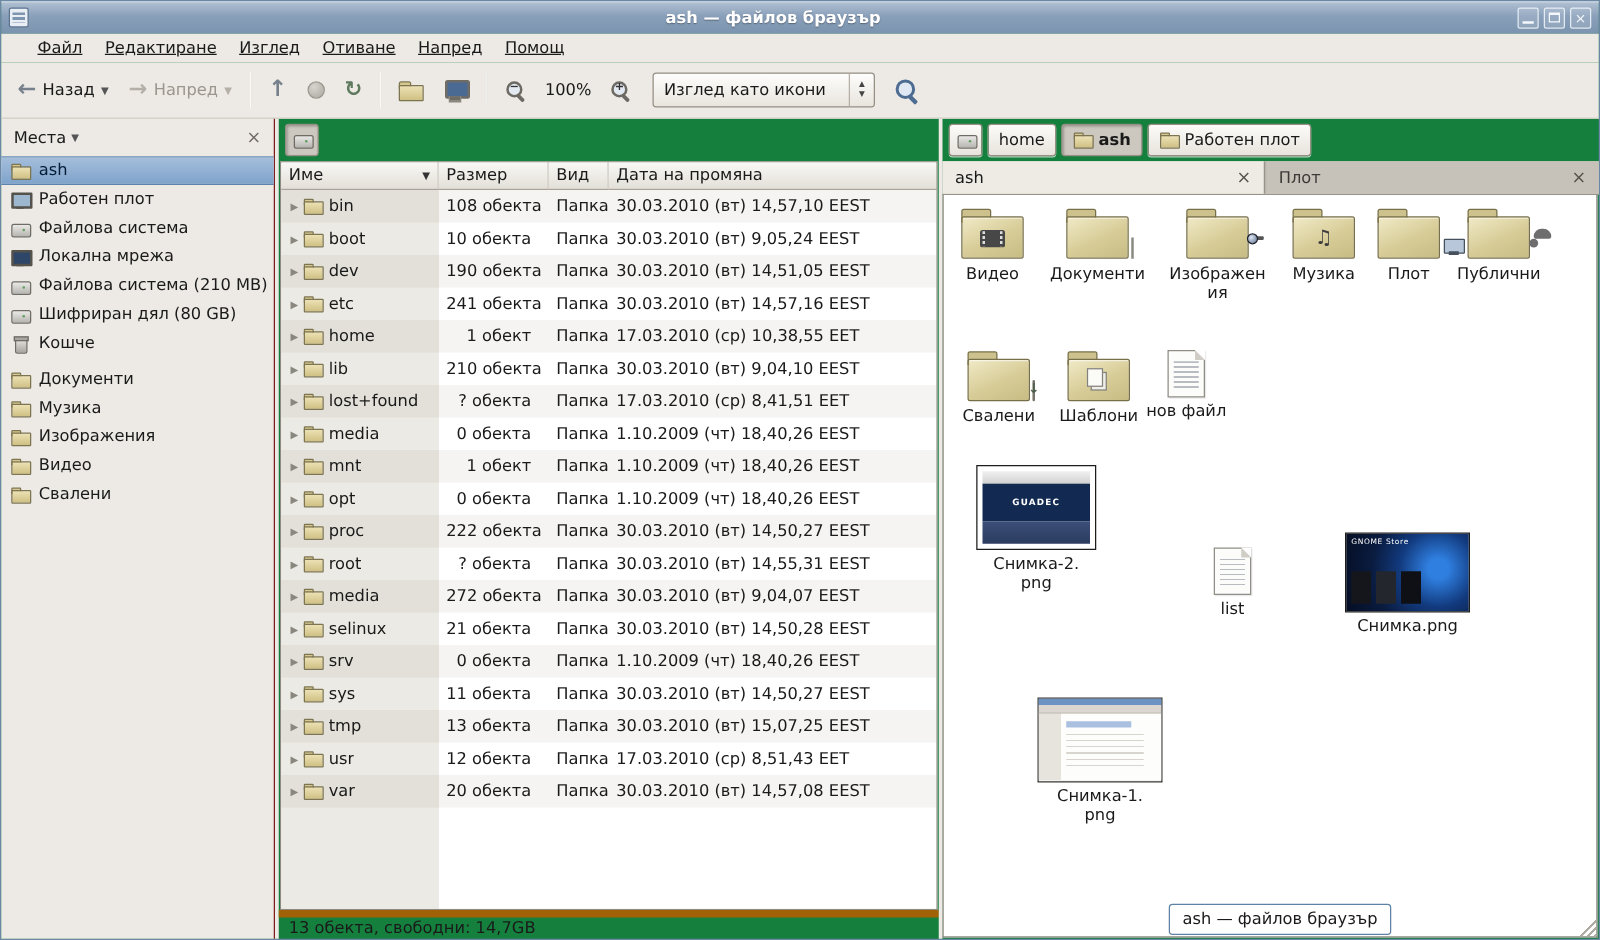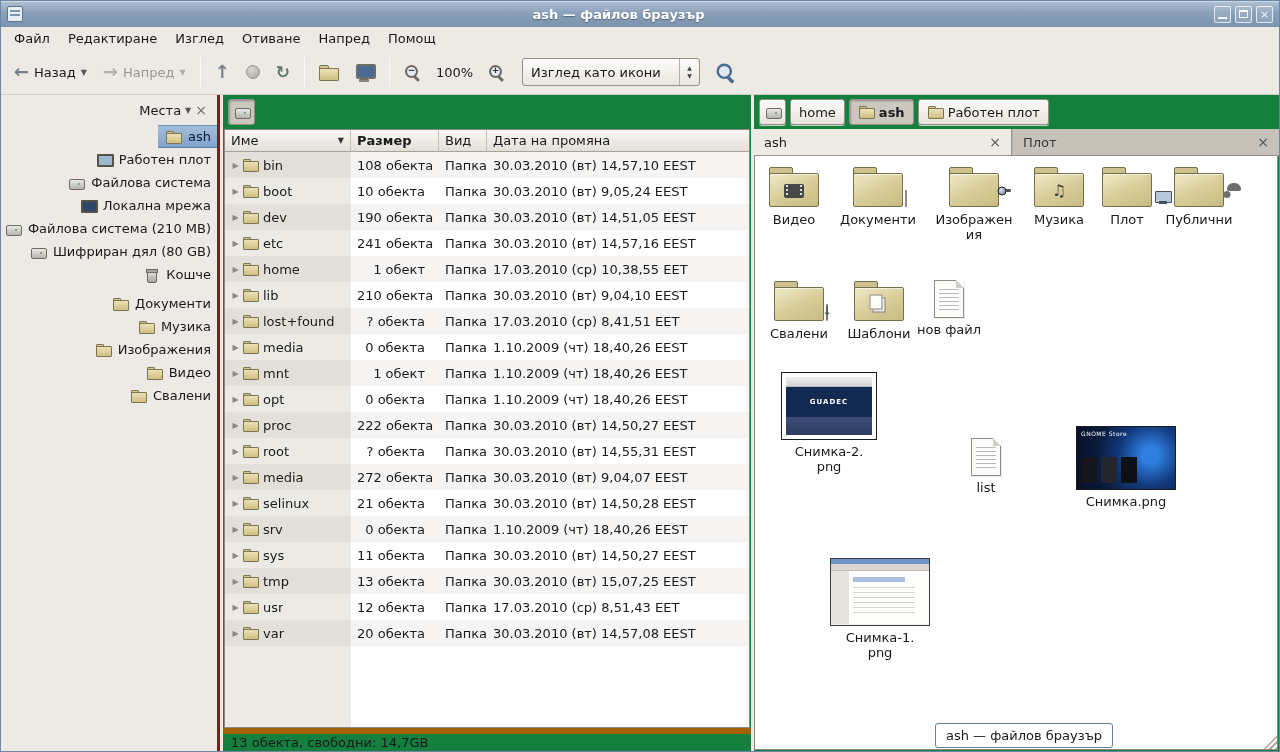--- a/index.html
+++ b/index.html
@@ -12,21 +12,21 @@
   .titlebar { height:26px; flex:none; background:linear-gradient(#b3c2d4, #8aa0ba 45%, #7b93ae); display:flex; align-items:center; padding:0 6px; box-shadow:inset 0 1px 0 #cdd8e4; }
   .titlebar .title { flex:1; text-align:center; color:#fff; font-weight:bold; text-shadow:0 1px 1px rgba(0,0,0,.35); }
   .win-icon { width:16px; height:16px; flex:none; background:#e9eef4; border:1px solid #5d7globalThis; border:1px solid #5d7490; border-radius:2px; position:relative; }
   .win-icon::after { content:""; position:absolute; left:2px; right:2px; top:3px; height:8px; background:repeating-linear-gradient(to bottom,#7e95af 0 2px, transparent 2px 4px); }
   .winbtns { display:flex; gap:4px; }
   .wbtn { width:17px; height:17px; border:1px solid rgba(240,246,252,.85); border-radius:2px; background:rgba(255,255,255,.12); display:flex; align-items:center; justify-content:center; color:#f4f8fc; font-size:11px; line-height:1; cursor:default; }
   .g-min { width:9px; height:2px; background:#f4f8fc; margin-top:8px; }
   .g-max { width:9px; height:8px; border:1px solid #f4f8fc; border-top-width:2px; }
 
   
-  .menubar { height:23px; flex:none; display:flex; align-items:center; padding:0 4px; background:#edeae5; }
+  .menubar { height:23px; flex:none; display:flex; align-items:center; padding:0 20px; background:#edeae5;text-decoration:underline; }
   .menu-item { padding:2px 9px; cursor:default; }
 
   
   .toolbar { height:45px; flex:none; display:flex; align-items:center; padding:0 6px; gap:2px; background:#edeae5; border-bottom:1px solid #d2cec6; }
   .tbtn { display:flex; align-items:center; gap:5px; padding:4px 7px; border-radius:3px; cursor:default; }
   .tbtn.disabled { color:#9b968e; }
   .arr { font-size:18px; font-weight:bold; color:#76818c; line-height:1; }
   .tbtn.disabled .arr { color:#b4b0a8; }
   .caret { font-size:8px; color:#555; }
   .tbtn.disabled .caret { color:#b4b0a8; }
@@ -49,21 +49,21 @@
   .zoomval { padding:0 6px; }
   .combo { margin-left:8px; width:178px; height:28px; border:1px solid #968f84; border-radius:3px; background:linear-gradient(#fdfdfc,#e9e5de); display:flex; align-items:center; cursor:default; }
   .combo .cval { flex:1; padding:0 8px; }
   .combo .carrs { width:20px; align-self:stretch; border-left:1px solid #b5afa5; display:flex; flex-direction:column; align-items:center; justify-content:center; font-size:6px; color:#444; line-height:1.3; }
 
   
   .main { flex:1; display:flex; min-height:0; }
   .vsep { width:3px; background:#edeae5; flex:none; }
 
   
-  .sidebar { width:219px; flex:none; border-right:3px solid #7f1d1d; display:flex; flex-direction:column; background:#edeae5;align-items:flex-end; }
+  .sidebar { width:219px; flex:none; border-right:1px solid #7f1d1d; display:flex; flex-direction:column; background:#edeae5; }
   .s-head { height:30px; flex:none; display:flex; align-items:center; gap:4px; padding:0 10px 0 10px; }
   .s-caret { font-size:8px; color:#555; }
   .s-close { margin-left:auto; color:#6f6b64; font-size:14px; cursor:default; }
   .s-item { height:23px; display:flex; align-items:center; gap:7px; padding:0 6px 0 7px; cursor:default; white-space:nowrap; }
   .s-item.sel { background:linear-gradient(#a5bedb,#7fa3cb); border-top:1px solid #6b90b8; border-bottom:1px solid #5d82ab; color:#041d38; }
   .s-gap { height:6px; }
   .mi { width:16px; height:16px; position:relative; flex:none; }
   .mi-folder::before { content:""; position:absolute; left:1px; top:2px; width:6px; height:3px; background:#d6c88f; border:1px solid #7d7551; border-radius:1px 1px 0 0; }
   .mi-folder::after { content:""; position:absolute; left:1px; top:4px; width:14px; height:9px; background:linear-gradient(#ece1b4,#cfc083); border:1px solid #7d7551; border-radius:1px; }
   .mi-drive::before { content:""; position:absolute; right:4px; bottom:6px; width:2px; height:2px; background:#5e9e5e; z-index:1; border-radius:50%; }
@@ -78,21 +78,21 @@
   
   .pane-list { width:528px; flex:none; display:flex; flex-direction:column; min-height:0; }
   .pathbar { height:34px; flex:none; display:flex; align-items:center; gap:4px; padding:4px 5px; }
   .pbtn { height:26px; border:1px solid #968f84; border-radius:3px; background:linear-gradient(#fcfbf9,#e8e4dd); display:flex; align-items:center; gap:5px; padding:0 8px; cursor:default; box-shadow:0 1px 0 rgba(255,255,255,.7); }
   .pbtn.icon-only { width:27px; justify-content:center; padding:0; }
   .pbtn.active { background:#ccc7bf; box-shadow:inset 1px 1px 2px rgba(0,0,0,.28); font-weight:bold; }
   .listframe { flex:1; min-height:0; border:1px solid #8e8a82; display:flex; flex-direction:column; margin:0 1px; background:#fff; }
   .thead { display:flex; flex:none; }
   .th { display:flex; align-items:center; padding:0 6px; height:22px; background:linear-gradient(#f9f8f5,#e3dfd8); border-right:1px solid #c3beb5; border-bottom:1px solid #a8a299; cursor:default; }
   .th-name { width:126px; }
-  .th-size { width:88px;font-weight:bold; }
+  .th-size { width:88px; }
   .th-type { width:48px; }
   .th-date { flex:1; border-right:none; }
   .sort { margin-left:auto; font-size:8px; color:#333; }
   .tbody { flex:1; min-height:0; overflow:hidden; background:linear-gradient(to right,#eceae4 0,#eceae4 126px,#fff 126px); }
   .row { height:26px; display:flex; align-items:center; cursor:default; }
   .row:nth-child(odd) { background:rgba(110,100,80,.07); }
   .cell { padding:0 6px; white-space:nowrap; overflow:hidden; }
   .c-name { width:126px; display:flex; align-items:center; padding-left:4px; }
   .c-size { width:88px; text-align:right; padding-right:14px; }
   .c-type { width:48px; }

